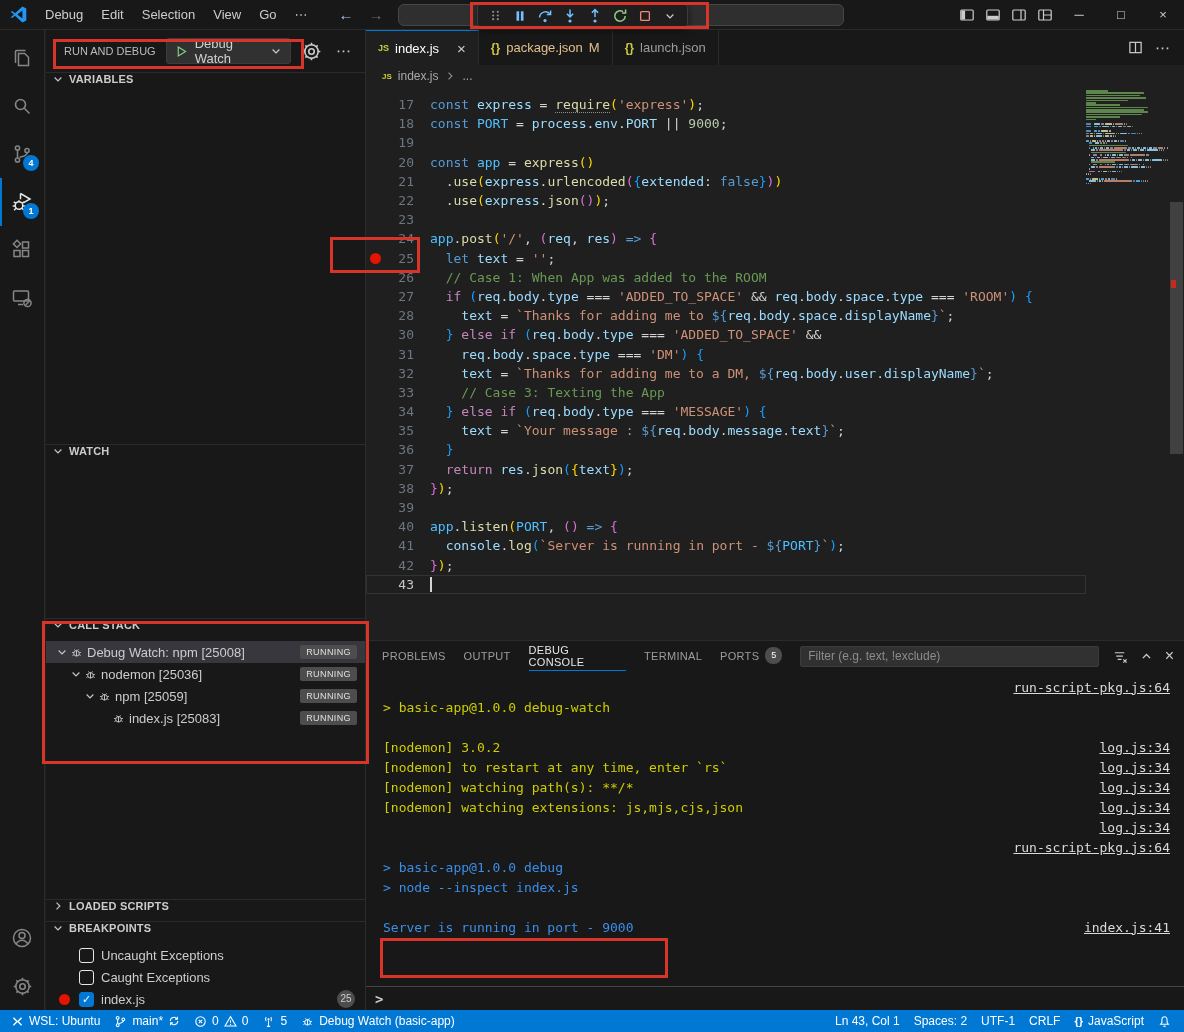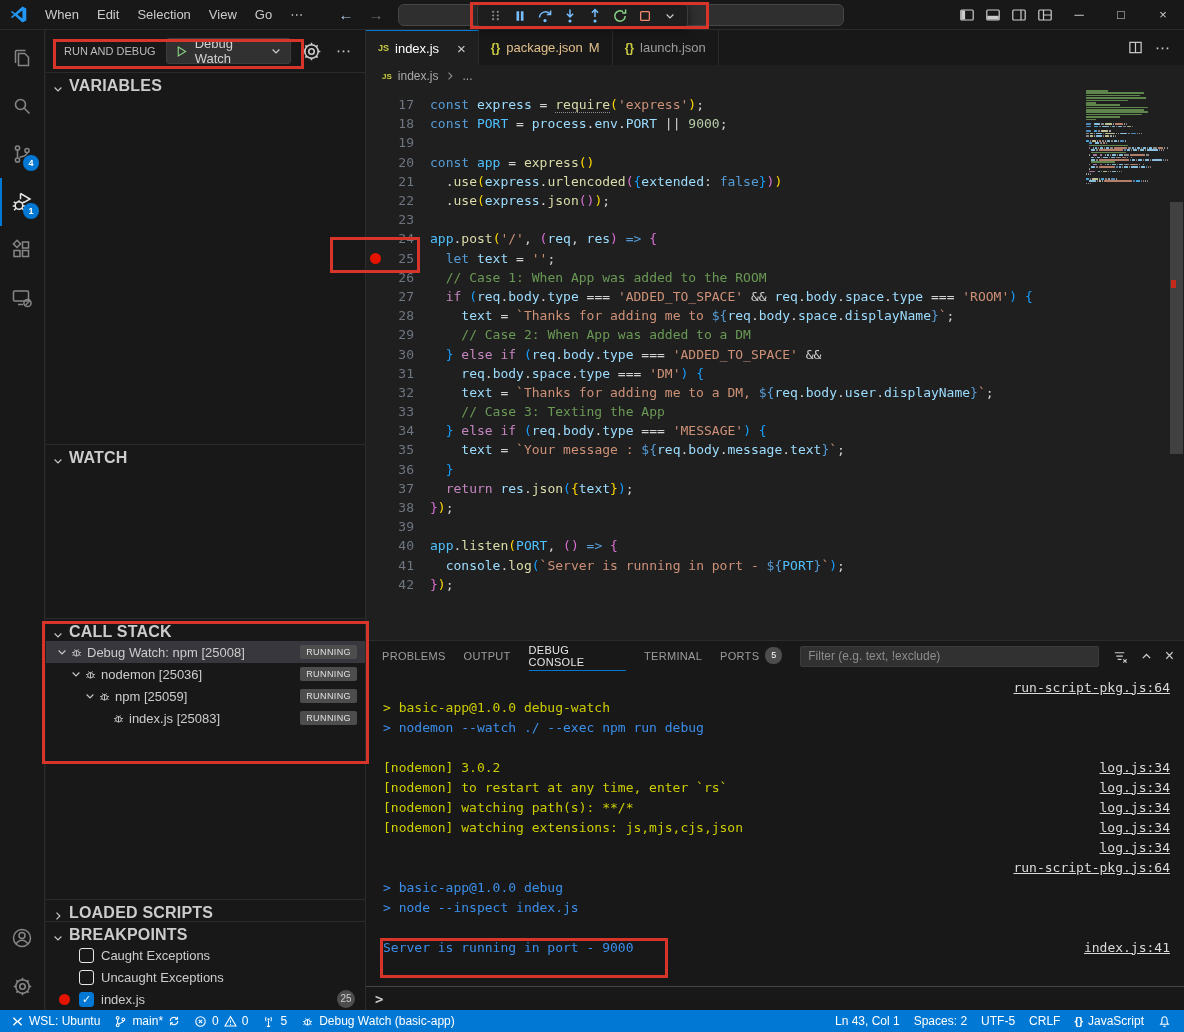--- a/index.html
+++ b/index.html
@@ -42,21 +42,21 @@
   
   .sidebar { position:absolute; left:46px; top:30px; width:320px; bottom:22px; background:#181818;
              border-right:1px solid #2b2b2b; display:flex; flex-direction:column; z-index:3; }
   .sb-title { height:42px; flex:none; display:flex; align-items:center; padding:0 10px 0 18px; gap:10px; }
   .sb-title-text { font-size:11px; color:#bbbbbb; white-space:nowrap; }
   .launch-select { height:26px; display:flex; align-items:center; gap:7px; background:#313131;
                    border:1px solid #3c3c3c; border-radius:3px; padding:0 8px; font-size:13px; color:#d2d2d2; }
   .sb-gear { margin-left:auto; color:#cccccc; }
   .sb-more { color:#cccccc; font-size:15px; padding:0 4px; }
   .section { border-top:1px solid #2b2b2b; overflow:hidden; flex:none; }
-  .sec-head { height:22px; display:flex; align-items:flex-end; gap:3px; font-size:16px; font-weight:bold;
+  .sec-head { height:22px; display:flex; align-items:flex-start; gap:3px; font-size:11px; font-weight:bold;
               color:#cccccc; padding-left:4px; letter-spacing:.2px; }
   .sec-variables { height:372px; } .sec-watch { height:174px; } .sec-callstack { height:281px; }
   .sec-loaded { height:22px; } .sec-breakpoints { flex:1 1 auto; }
   .cs-row { height:22px; display:flex; align-items:center; font-size:13px; color:#cccccc; padding-right:8px; white-space:nowrap; }
   .cs-row.selected { background:#37373d; }
   .cs-chev { width:16px; flex:none; display:flex; justify-content:center; color:#c5c5c5; }
   .cs-bug { flex:none; margin-right:4px; color:#c5c5c5; }
   .cs-label { flex:1; overflow:hidden; }
   .cs-badge { flex:none; font-size:9px; background:#4d4d4d; color:#e0e0e0; padding:2px 6px; border-radius:2px; letter-spacing:.4px; }
   .bp-row { height:22px; display:flex; align-items:center; padding-left:10px; gap:7px; font-size:13px; color:#cccccc; }
@@ -150,21 +150,21 @@
 
 <div class="window">
 
   <div class="titlebar">
     <span class="logo">
       <svg width="17" height="17" viewBox="0 0 24 24">
           <path fill="#2196f3" d="M17.5 0.8 L7.2 10.2 L3 7 L1 8 L5.6 12 L1 16 L3 17 L7.2 13.8 L17.5 23.2 L23 20.5 V3.5 Z M17.5 6.5 V17.5 L10.3 12 Z"></path>
         </svg>
     </span>
     <div class="menubar" id="menubar">
-        <div class="menu-item">When</div>
+        <div class="menu-item">Debug</div>
         <div class="menu-item">Edit</div>
         <div class="menu-item">Selection</div>
         <div class="menu-item">View</div>
         <div class="menu-item">Go</div>
         <div class="menu-item">⋯</div>
       </div>
     <span class="nav-arrow" id="nav-back">←</span>
     <span class="nav-arrow" id="nav-fwd">→</span>
     <div class="command-center"></div>
     <div class="debug-toolbar">
@@ -464,26 +464,26 @@
             <svg width="12" height="12" viewBox="0 0 16 16" fill="none" stroke="currentColor" stroke-width="1.6">
               <path d="M3.5 6L8 10.5 12.5 6"></path>
             </svg>
           </span>
           <span>BREAKPOINTS</span>
         </div>
       <div id="breakpoints-body">
           <div class="bp-row">
             <span class="bp-dotcol"></span>
             <span class="checkbox"></span>
-            <span>Caught Exceptions</span>
+            <span>Uncaught Exceptions</span>
           </div>
           <div class="bp-row">
             <span class="bp-dotcol"></span>
             <span class="checkbox"></span>
-            <span>Uncaught Exceptions</span>
+            <span>Caught Exceptions</span>
           </div>
           <div class="bp-row">
             <span class="bp-dotcol">
               <span class="bp-reddot"></span>
             </span>
             <span class="checkbox checked">✓</span>
             <span>index.js</span>
             <span class="bp-badge">25</span>
           </div>
         </div>
@@ -534,34 +534,34 @@
         <div class="code-line"><span class="bp-col"></span><span class="lnum">19</span><span class="ltext"></span></div>
         <div class="code-line"><span class="bp-col"></span><span class="lnum">20</span><span class="ltext"><span class="tk-k">const</span><span class="tk-p"> </span><span class="tk-C">app</span><span class="tk-o"> = </span><span class="tk-f">express</span><span class="tk-1">()</span></span></div>
         <div class="code-line"><span class="bp-col"></span><span class="lnum">21</span><span class="ltext"><span class="tk-p">  .</span><span class="tk-f">use</span><span class="tk-1">(</span><span class="tk-v">express</span><span class="tk-p">.</span><span class="tk-f">urlencoded</span><span class="tk-2">(</span><span class="tk-3">{</span><span class="tk-v">extended</span><span class="tk-p">: </span><span class="tk-k">false</span><span class="tk-3">}</span><span class="tk-2">)</span><span class="tk-1">)</span></span></div>
         <div class="code-line"><span class="bp-col"></span><span class="lnum">22</span><span class="ltext"><span class="tk-p">  .</span><span class="tk-f">use</span><span class="tk-1">(</span><span class="tk-v">express</span><span class="tk-p">.</span><span class="tk-f">json</span><span class="tk-2">()</span><span class="tk-1">)</span><span class="tk-p">;</span></span></div>
         <div class="code-line"><span class="bp-col"></span><span class="lnum">23</span><span class="ltext"></span></div>
         <div class="code-line"><span class="bp-col"></span><span class="lnum">24</span><span class="ltext"><span class="tk-C">app</span><span class="tk-p">.</span><span class="tk-f">post</span><span class="tk-1">(</span><span class="tk-s">'/'</span><span class="tk-p">, </span><span class="tk-2">(</span><span class="tk-v">req</span><span class="tk-p">, </span><span class="tk-v">res</span><span class="tk-2">)</span><span class="tk-k"> =&gt; </span><span class="tk-2">{</span></span></div>
         <div class="code-line"><span class="bp-col"><span class="bp-circle"></span></span><span class="lnum">25</span><span class="ltext"><span class="tk-p">  </span><span class="tk-k">let</span><span class="tk-p"> </span><span class="tk-v">text</span><span class="tk-o"> = </span><span class="tk-s">''</span><span class="tk-p">;</span></span></div>
         <div class="code-line"><span class="bp-col"></span><span class="lnum">26</span><span class="ltext"><span class="tk-p">  </span><span class="tk-m">// Case 1: When App was added to the ROOM</span></span></div>
         <div class="code-line"><span class="bp-col"></span><span class="lnum">27</span><span class="ltext"><span class="tk-p">  </span><span class="tk-c">if</span><span class="tk-p"> </span><span class="tk-3">(</span><span class="tk-v">req</span><span class="tk-p">.</span><span class="tk-v">body</span><span class="tk-p">.</span><span class="tk-v">type</span><span class="tk-o"> === </span><span class="tk-s">'ADDED_TO_SPACE'</span><span class="tk-o"> &amp;&amp; </span><span class="tk-v">req</span><span class="tk-p">.</span><span class="tk-v">body</span><span class="tk-p">.</span><span class="tk-v">space</span><span class="tk-p">.</span><span class="tk-v">type</span><span class="tk-o"> === </span><span class="tk-s">'ROOM'</span><span class="tk-3">)</span><span class="tk-p"> </span><span class="tk-3">{</span></span></div>
         <div class="code-line"><span class="bp-col"></span><span class="lnum">28</span><span class="ltext"><span class="tk-p">    </span><span class="tk-v">text</span><span class="tk-o"> = </span><span class="tk-s">`Thanks for adding me to </span><span class="tk-k">${</span><span class="tk-v">req</span><span class="tk-p">.</span><span class="tk-v">body</span><span class="tk-p">.</span><span class="tk-v">space</span><span class="tk-p">.</span><span class="tk-v">displayName</span><span class="tk-k">}</span><span class="tk-s">`</span><span class="tk-p">;</span></span></div>
-        <div class="code-line"><span class="bp-col"></span><span class="lnum">29</span><span class="ltext"><span class="tk-p">    </span><span class="tk-m">// Case 2: When App was added to a DM</span></span></div>
         <div class="code-line"><span class="bp-col"></span><span class="lnum">30</span><span class="ltext"><span class="tk-p">  </span><span class="tk-3">}</span><span class="tk-p"> </span><span class="tk-c">else</span><span class="tk-p"> </span><span class="tk-c">if</span><span class="tk-p"> </span><span class="tk-3">(</span><span class="tk-v">req</span><span class="tk-p">.</span><span class="tk-v">body</span><span class="tk-p">.</span><span class="tk-v">type</span><span class="tk-o"> === </span><span class="tk-s">'ADDED_TO_SPACE'</span><span class="tk-o"> &amp;&amp;</span></span></div>
         <div class="code-line"><span class="bp-col"></span><span class="lnum">31</span><span class="ltext"><span class="tk-p">    </span><span class="tk-v">req</span><span class="tk-p">.</span><span class="tk-v">body</span><span class="tk-p">.</span><span class="tk-v">space</span><span class="tk-p">.</span><span class="tk-v">type</span><span class="tk-o"> === </span><span class="tk-s">'DM'</span><span class="tk-3">)</span><span class="tk-p"> </span><span class="tk-3">{</span></span></div>
         <div class="code-line"><span class="bp-col"></span><span class="lnum">32</span><span class="ltext"><span class="tk-p">    </span><span class="tk-v">text</span><span class="tk-o"> = </span><span class="tk-s">`Thanks for adding me to a DM, </span><span class="tk-k">${</span><span class="tk-v">req</span><span class="tk-p">.</span><span class="tk-v">body</span><span class="tk-p">.</span><span class="tk-v">user</span><span class="tk-p">.</span><span class="tk-v">displayName</span><span class="tk-k">}</span><span class="tk-s">`</span><span class="tk-p">;</span></span></div>
         <div class="code-line"><span class="bp-col"></span><span class="lnum">33</span><span class="ltext"><span class="tk-p">    </span><span class="tk-m">// Case 3: Texting the App</span></span></div>
         <div class="code-line"><span class="bp-col"></span><span class="lnum">34</span><span class="ltext"><span class="tk-p">  </span><span class="tk-3">}</span><span class="tk-p"> </span><span class="tk-c">else</span><span class="tk-p"> </span><span class="tk-c">if</span><span class="tk-p"> </span><span class="tk-3">(</span><span class="tk-v">req</span><span class="tk-p">.</span><span class="tk-v">body</span><span class="tk-p">.</span><span class="tk-v">type</span><span class="tk-o"> === </span><span class="tk-s">'MESSAGE'</span><span class="tk-3">)</span><span class="tk-p"> </span><span class="tk-3">{</span></span></div>
         <div class="code-line"><span class="bp-col"></span><span class="lnum">35</span><span class="ltext"><span class="tk-p">    </span><span class="tk-v">text</span><span class="tk-o"> = </span><span class="tk-s">`Your message : </span><span class="tk-k">${</span><span class="tk-v">req</span><span class="tk-p">.</span><span class="tk-v">body</span><span class="tk-p">.</span><span class="tk-v">message</span><span class="tk-p">.</span><span class="tk-v">text</span><span class="tk-k">}</span><span class="tk-s">`</span><span class="tk-p">;</span></span></div>
         <div class="code-line"><span class="bp-col"></span><span class="lnum">36</span><span class="ltext"><span class="tk-p">  </span><span class="tk-3">}</span></span></div>
         <div class="code-line"><span class="bp-col"></span><span class="lnum">37</span><span class="ltext"><span class="tk-p">  </span><span class="tk-c">return</span><span class="tk-p"> </span><span class="tk-v">res</span><span class="tk-p">.</span><span class="tk-f">json</span><span class="tk-3">(</span><span class="tk-1">{</span><span class="tk-v">text</span><span class="tk-1">}</span><span class="tk-3">)</span><span class="tk-p">;</span></span></div>
         <div class="code-line"><span class="bp-col"></span><span class="lnum">38</span><span class="ltext"><span class="tk-2">}</span><span class="tk-1">)</span><span class="tk-p">;</span></span></div>
         <div class="code-line"><span class="bp-col"></span><span class="lnum">39</span><span class="ltext"></span></div>
         <div class="code-line"><span class="bp-col"></span><span class="lnum">40</span><span class="ltext"><span class="tk-C">app</span><span class="tk-p">.</span><span class="tk-f">listen</span><span class="tk-1">(</span><span class="tk-C">PORT</span><span class="tk-p">, </span><span class="tk-2">()</span><span class="tk-k"> =&gt; </span><span class="tk-2">{</span></span></div>
         <div class="code-line"><span class="bp-col"></span><span class="lnum">41</span><span class="ltext"><span class="tk-p">  </span><span class="tk-v">console</span><span class="tk-p">.</span><span class="tk-f">log</span><span class="tk-3">(</span><span class="tk-s">`Server is running in port - </span><span class="tk-k">${</span><span class="tk-C">PORT</span><span class="tk-k">}</span><span class="tk-s">`</span><span class="tk-3">)</span><span class="tk-p">;</span></span></div>
         <div class="code-line"><span class="bp-col"></span><span class="lnum">42</span><span class="ltext"><span class="tk-2">}</span><span class="tk-1">)</span><span class="tk-p">;</span></span></div>
+        <div class="code-line active"><span class="bp-col"></span><span class="lnum">43</span><span class="ltext"><span class="cursor"></span></span></div>
       </div>
     <div class="minimap" id="minimap">
         <div class="mm-row">
           <span class="mm-seg" style="width: 22px; background: rgb(106, 153, 85);"></span>
         </div>
         <div class="mm-row">
           <span class="mm-seg" style="width: 58px; background: rgb(106, 153, 85);"></span>
         </div>
         <div class="mm-row">
           <span class="mm-seg" style="width: 54px; background: rgb(106, 153, 85);"></span>
@@ -917,21 +917,20 @@
             <svg width="13" height="13" viewBox="0 0 16 16" fill="none" stroke="currentColor" stroke-width="1.6">
               <path d="M3.5 10L8 5.5l4.5 4.5"></path>
             </svg>
           </span>
         <span class="panel-close">×</span>
       </div>
     </div>
     <div class="console" id="console">
         <div class="console-line"><span class="cl-text cl-plain"></span><span class="cl-link">run-script-pkg.js:64</span></div>
         <div class="console-line"><span class="cl-text cl-yellow">&gt; basic-app@1.0.0 debug-watch</span></div>
-        <div class="console-line"><span class="cl-text cl-blue">&gt; nodemon --watch ./ --exec npm run debug</span></div>
         <div class="console-line"><span class="cl-text cl-plain"></span></div>
         <div class="console-line"><span class="cl-text cl-yellow">[nodemon] 3.0.2</span><span class="cl-link">log.js:34</span></div>
         <div class="console-line"><span class="cl-text cl-yellow">[nodemon] to restart at any time, enter `rs`</span><span class="cl-link">log.js:34</span></div>
         <div class="console-line"><span class="cl-text cl-yellow">[nodemon] watching path(s): **/*</span><span class="cl-link">log.js:34</span></div>
         <div class="console-line"><span class="cl-text cl-yellow">[nodemon] watching extensions: js,mjs,cjs,json</span><span class="cl-link">log.js:34</span></div>
         <div class="console-line"><span class="cl-link">log.js:34</span></div>
         <div class="console-line"><span class="cl-text cl-plain"></span><span class="cl-link">run-script-pkg.js:64</span></div>
         <div class="console-line"><span class="cl-text cl-blue">&gt; basic-app@1.0.0 debug</span></div>
         <div class="console-line"><span class="cl-text cl-blue">&gt; node --inspect index.js</span></div>
         <div class="console-line"><span class="cl-text cl-plain"></span></div>
@@ -1006,21 +1005,21 @@
         </div>
     </div>
     <div class="sb-right">
       <div class="st-item">
           <span>Ln 43, Col 1</span>
         </div>
       <div class="st-item">
           <span>Spaces: 2</span>
         </div>
       <div class="st-item">
-          <span>UTF-5</span>
+          <span>UTF-1</span>
         </div>
       <div class="st-item">
           <span>CRLF</span>
         </div>
       <div class="st-item">
           <span class="braces-txt">{}</span>
           <span>JavaScript</span>
         </div>
       <div class="st-item">
           <span>

